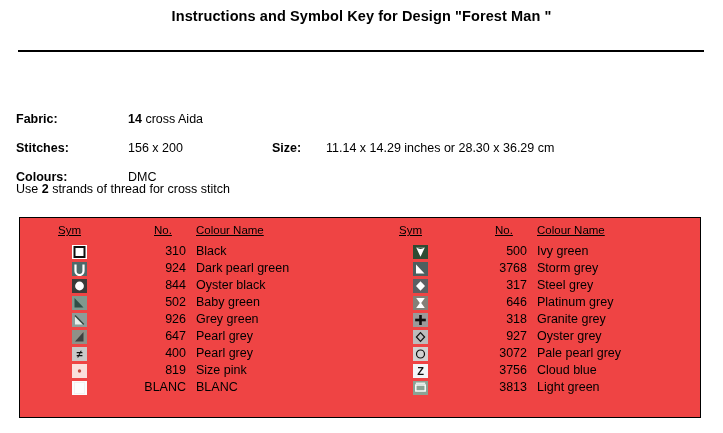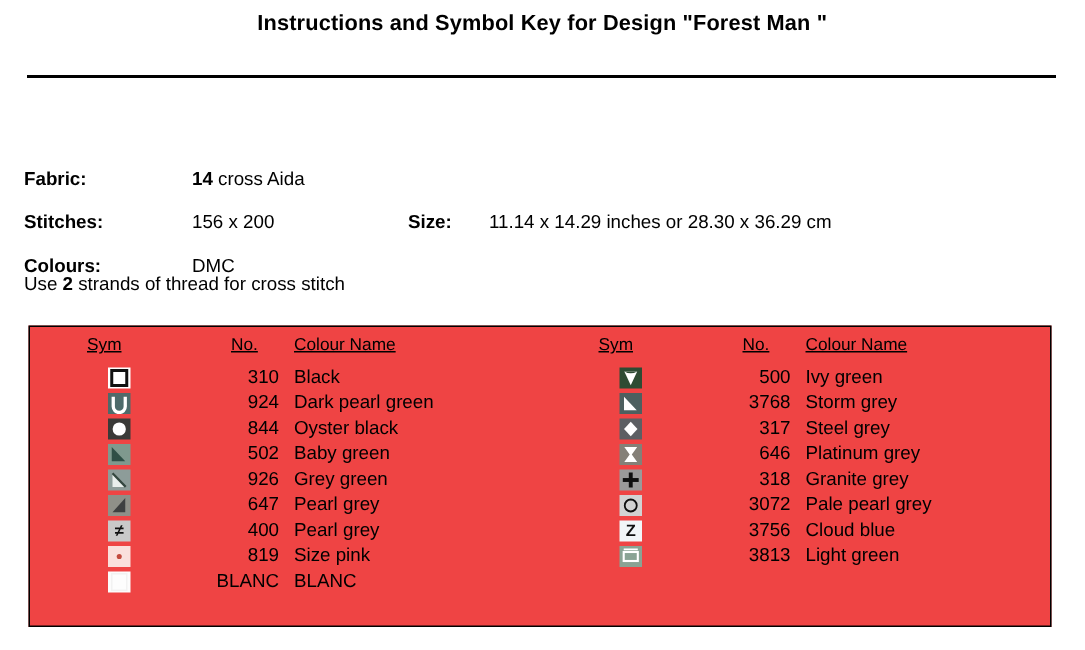--- a/index.html
+++ b/index.html
@@ -378,20 +378,31 @@
                   <rect x="6.2" y="2" width="2.6" height="10" fill="#101010"></rect>
                   <rect x="2.2" y="5.7" width="10.6" height="2.6" fill="#101010"></rect>
                 </svg>
               </span>
             </span>
             <span class="cell-no">318</span>
             <span class="cell-name">Granite grey</span>
           </div>
           <div class="krow">
             <span class="cell-sym">
+              <span class="sw" style="background: rgb(188, 188, 188);">
+                <svg viewBox="0 0 15 14">
+                  <polygon points="7.5,2.6 11.6,7 7.5,11.4 3.4,7" fill="none" stroke="#101010" stroke-width="1.2"></polygon>
+                </svg>
+              </span>
+            </span>
+            <span class="cell-no">927</span>
+            <span class="cell-name">Oyster grey</span>
+          </div>
+          <div class="krow">
+            <span class="cell-sym">
               <span class="sw" style="background: rgb(210, 210, 210);">
                 <svg viewBox="0 0 15 14">
                   <circle cx="7.5" cy="7" r="4" fill="none" stroke="#101010" stroke-width="1.2"></circle>
                 </svg>
               </span>
             </span>
             <span class="cell-no">3072</span>
             <span class="cell-name">Pale pearl grey</span>
           </div>
           <div class="krow">

